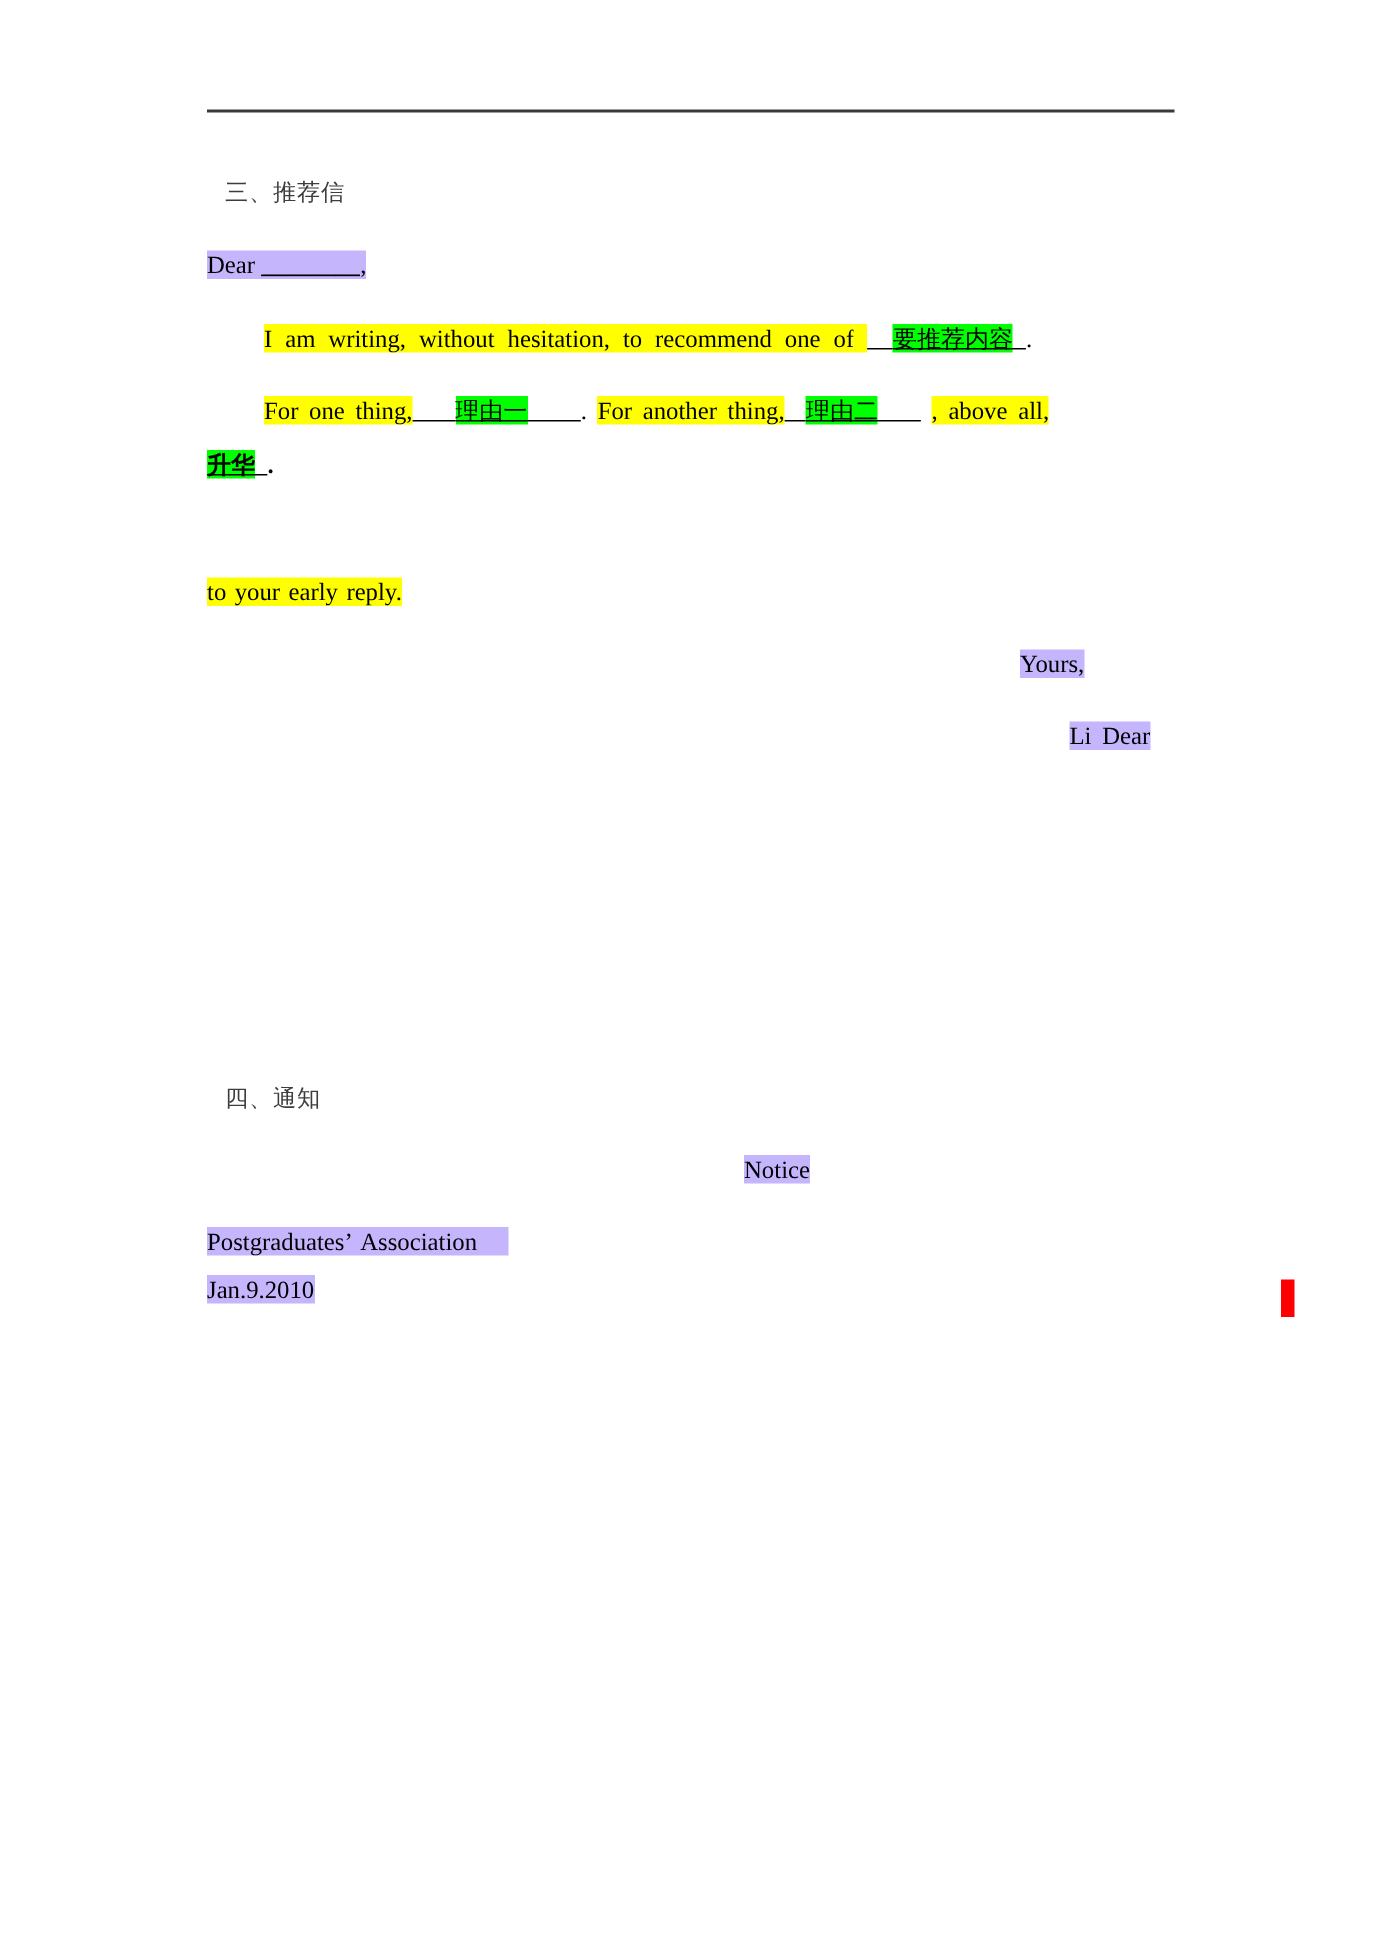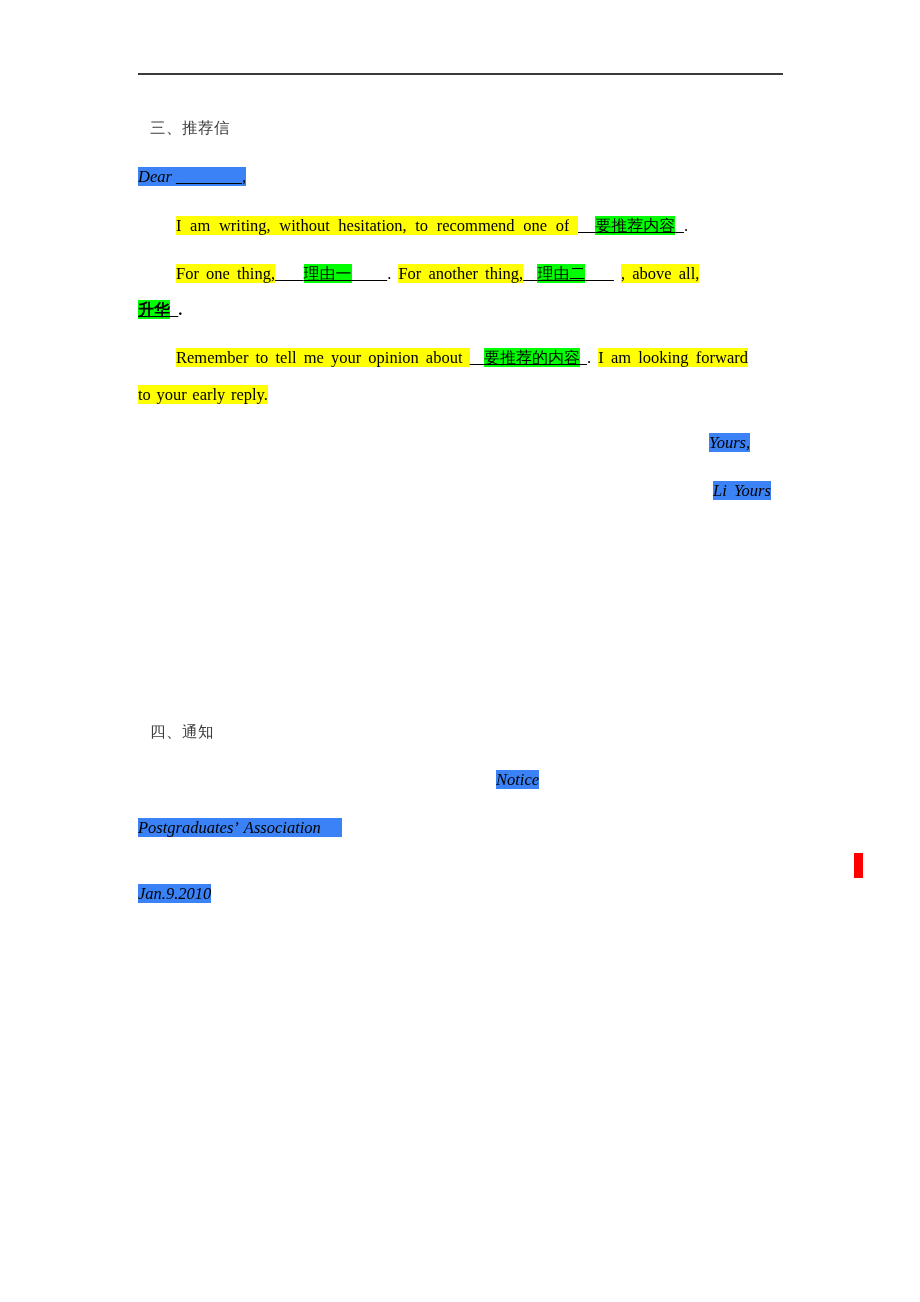--- a/index.html
+++ b/index.html
@@ -48,21 +48,21 @@
   .line {
     position: absolute;
     font-size: 16.5px;
     line-height: 19px;
     white-space: nowrap;
   }
 
   
   .hl-y { background: #ffff00; }
   .hl-g { background: #00ff00; }
-  .hl-r { background: #3b82f6; font-style: italic; }
+  .hl-r { background: #c4b5fd; }
 
   .ul  { text-decoration: underline; text-decoration-thickness: 1px; }
 
   
   .just-wide { word-spacing: 4.5px; }
   .just-mid  { word-spacing: 3px; }
   .just-narrow { word-spacing: 1.5px; }
 
   .cjk {
     font-family: "DejaVu Serif", "Liberation Serif", serif;
@@ -97,46 +97,43 @@
   </div>
 
   <div class="line just-mid" style="left:176px; top:264px;">
     <span class="hl-y">For one thing,</span><span class="ul">&nbsp;&nbsp;&nbsp;&nbsp;</span><span class="hl-g ul cjk">理由一</span><span class="ul">&nbsp;&nbsp;&nbsp;&nbsp;&nbsp;</span><span>.</span><span>&nbsp;</span><span class="hl-y">For another thing,</span><span class="ul">&nbsp;&nbsp;</span><span class="hl-g ul cjk">理由二</span><span class="ul">&nbsp;&nbsp;&nbsp;&nbsp;</span><span>&nbsp;</span><span class="hl-y">, above all,</span>
   </div>
 
   <div class="line" style="left:138px; top:300px;font-weight:bold;">
     <span class="hl-g ul cjk">升华</span><span class="ul">&nbsp;&nbsp;</span><span>.</span>
   </div>
 
-  <div class="line just-mid" style="left:176px; top:348px;">
-    <span class="hl-y">Remember to tell me your opinion about</span><span class="hl-y">&nbsp;</span><span class="ul">&nbsp;&nbsp;</span><span class="hl-g ul cjk">要推荐的内容</span><span class="ul">&nbsp;</span><span>.</span><span>&nbsp;</span><span class="hl-y">I am looking forward</span>
-  </div>
 
   <div class="line just-narrow" style="left:138px; top:385px;">
     <span class="hl-y">to your early reply.</span>
   </div>
 
-  <div class="line" style="left:709px; top:433px;">
+  <div class="line" style="left:680px; top:433px;">
     <span class="hl-r">Yours,</span>
   </div>
 
   <div class="line just-mid" style="left:713px; top:481px;">
-    <span class="hl-r">Li Yours</span>
+    <span class="hl-r">Li Dear</span>
   </div>
 
   <div class="section-heading" style="left:150px; top:722px;">四、通知</div>
 
   <div class="line" style="left:452px; top:770px;padding-left:44px;">
     <span class="hl-r">Notice</span>
   </div>
 
 
   <div class="line just-mid" style="left:138px; top:806px;margin-top:12px;">
     <span class="hl-r">Postgraduates’ Association</span><span class="hl-r">&nbsp;&nbsp;&nbsp;</span>
   </div>
 
   <div class="red-mark"></div>
 
-  <div class="line" style="left:138px; top:884px;">
+  <div class="line" style="left:138px; top:850px;">
     <span class="hl-r">Jan.9.2010</span>
   </div>
 
 </div>
 
 </body></html>

